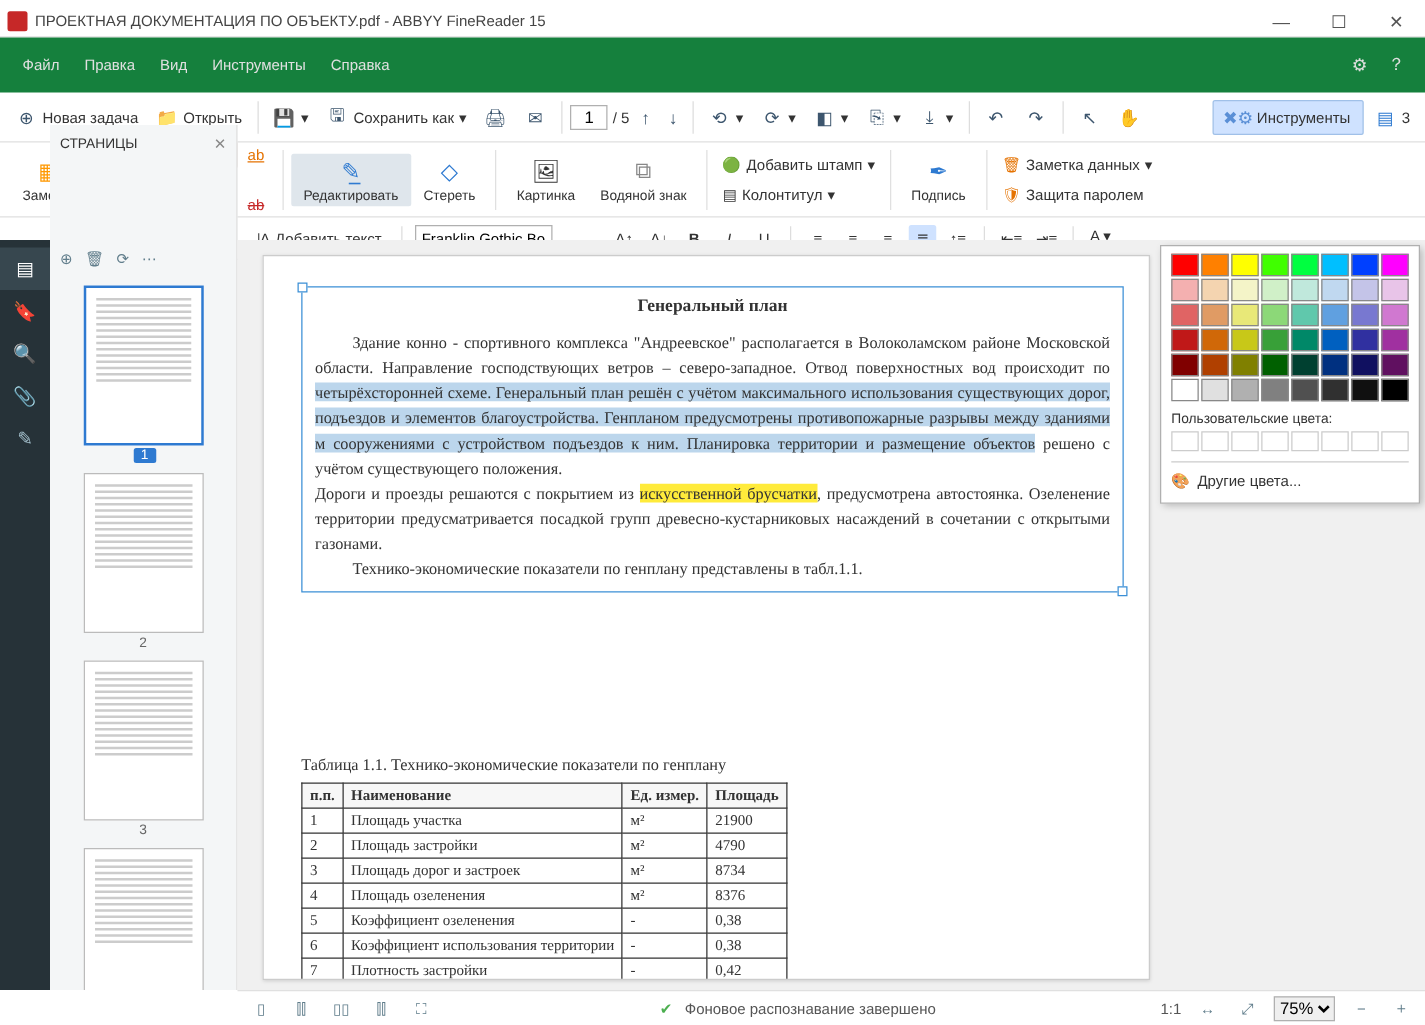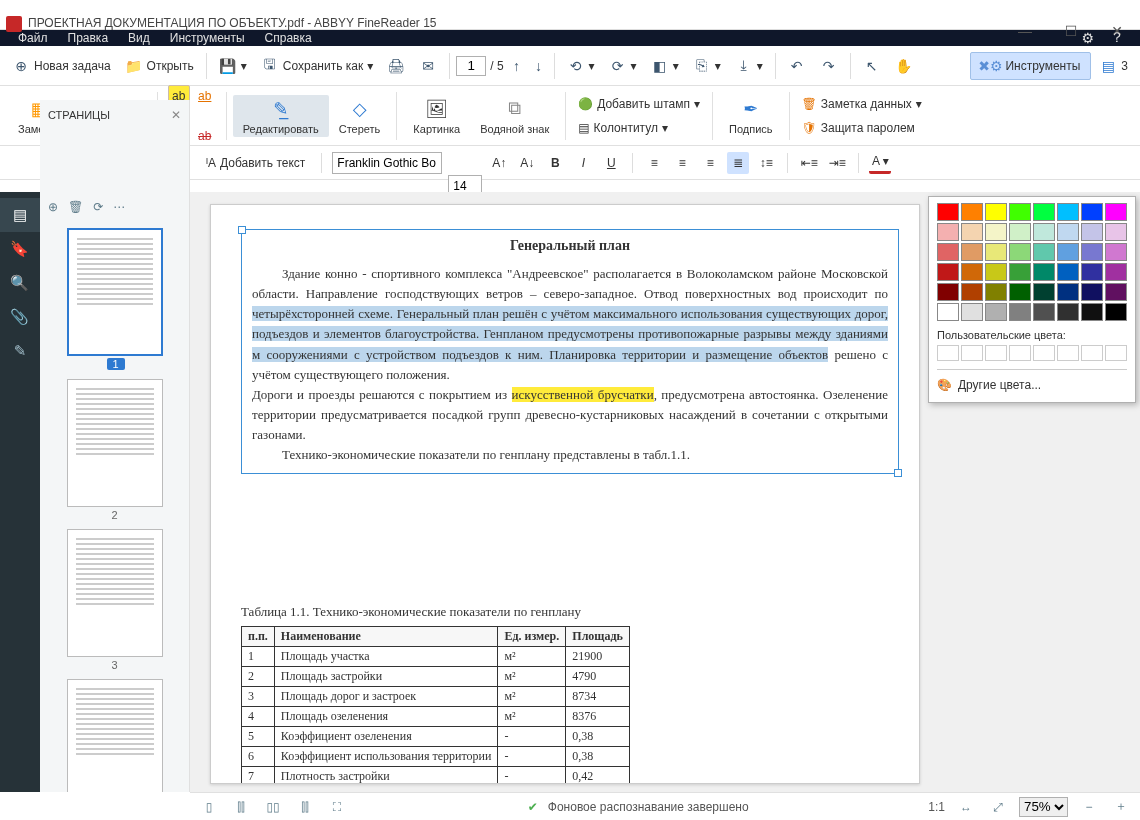--- a/index.html
+++ b/index.html
@@ -1,22 +1,22 @@
 <!DOCTYPE html>
 <html><head>
 <meta charset="utf-8">
 <style>
 * { box-sizing: border-box; margin: 0; padding: 0; }
 body { font-family: "Segoe UI", Tahoma, sans-serif; font-size: 12px; color: #333; background: #fff; width: 1140px; height: 820px; overflow: hidden; position: relative; }
-.titlebar { height: 30px; background: #fff; display: flex; align-items: flex-start; padding: 16px 0 0 6px; border-bottom: 1px solid #ddd; }
+.titlebar { height: 30px; background: #fff; display: flex; align-items: center; padding: 4px 0 0 6px; border-bottom: 1px solid #ddd; }
 .titlebar .app-icon { width: 16px; height: 16px; background: #c62828; border-radius: 2px; margin-right: 6px; }
 .titlebar .title { flex: 1; font-size: 12px; color: #444; }
 .titlebar .winbtn { width: 46px; height: 30px; display: flex; align-items: center; justify-content: center; color: #555; font-size: 14px; }
 
-.menubar { height: 16px; background: #0f172a; display: flex; align-items: center; padding: 0 8px; color: #e0e0e0; }
+.menubar { height: 44px; background: #15803d; display: flex; align-items: center; padding: 0 8px; color: #e0e0e0; }
 .menubar .menu { padding: 0 10px; line-height: 28px; cursor: default; }
 .menubar .spacer { flex: 1; }
 .menubar .right-icon { padding: 0 8px; color: #e0e0e0; font-size: 14px; }
 
 .toolbar1 { height: 40px; border-bottom: 1px solid #e0e0e0; display: flex; align-items: center; padding: 0 6px; gap: 2px; }
 .tbtn { display: flex; align-items: center; padding: 4px 6px; gap: 4px; border-radius: 2px; }
 .ticon { width: 18px; height: 18px; display: flex; align-items: center; justify-content: center; color: #3d566e; font-size: 14px; }
 .tsep { width: 1px; height: 26px; background: #ddd; margin: 0 4px; }
 .pagebox { display: flex; align-items: center; gap: 4px; }
 .pagebox input { width: 30px; height: 20px; text-align: center; border: 1px solid #b0b0b0; }

